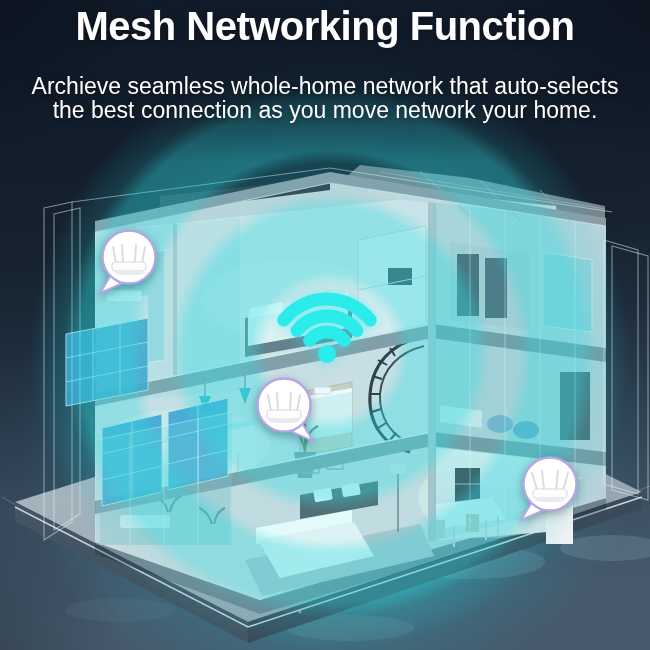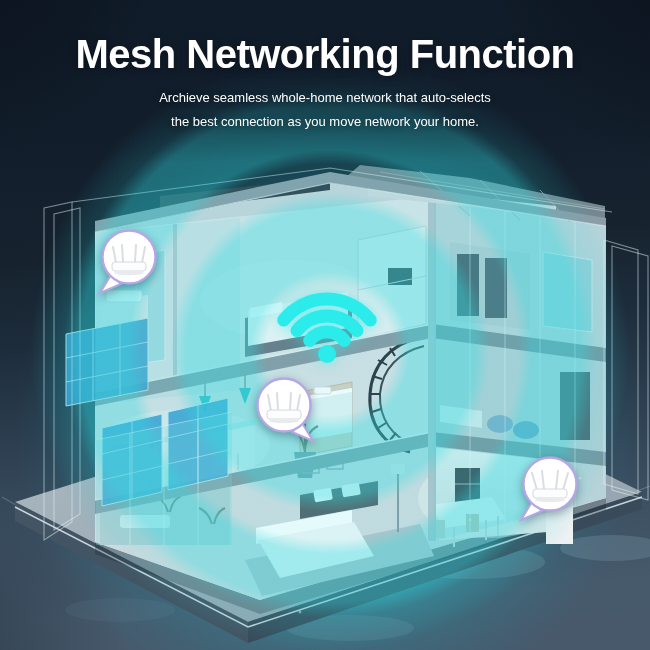--- a/index.html
+++ b/index.html
@@ -32,24 +32,24 @@
       rgba(46,218,224,0.42) 202px,rgba(46,218,224,0.42) 250px,
       rgba(44,210,218,0.16) 266px,rgba(44,205,215,0.10) 282px,
       rgba(44,205,215,0.0) 300px);
     -webkit-mask-image:linear-gradient(180deg,transparent 9%,#000 25%);
     mask-image:linear-gradient(180deg,transparent 9%,#000 25%);
   }
   .wifi{position:absolute;left:257px;top:276px;z-index:7;filter:drop-shadow(0 0 7px rgba(45,230,235,.55));}
   .bubble{position:absolute;z-index:6;filter:drop-shadow(0 3px 5px rgba(10,25,35,.35));}
   .header{position:absolute;left:0;top:0;width:650px;z-index:8;text-align:center;color:#fff;}
   .title{
-    margin-top:32px;font-size:40px;font-weight:800;letter-spacing:-.5px;
+    margin-top:4px;font-size:40px;font-weight:800;letter-spacing:-.5px;
     text-shadow:0 2px 8px rgba(0,0,0,.35);
   }
-  .subtitle{margin-top:9px;font-size:13px;font-weight:500;line-height:24px;
+  .subtitle{margin-top:25px;font-size:23px;font-weight:500;line-height:24px;
     text-shadow:0 1px 6px rgba(0,0,0,.4);}
 </style>
 </head>
 <body>
 
 <div id="stage">
 
   <div class="soft-glow"></div>
 
   <svg class="house-svg" width="650" height="650" viewBox="0 0 650 650">

